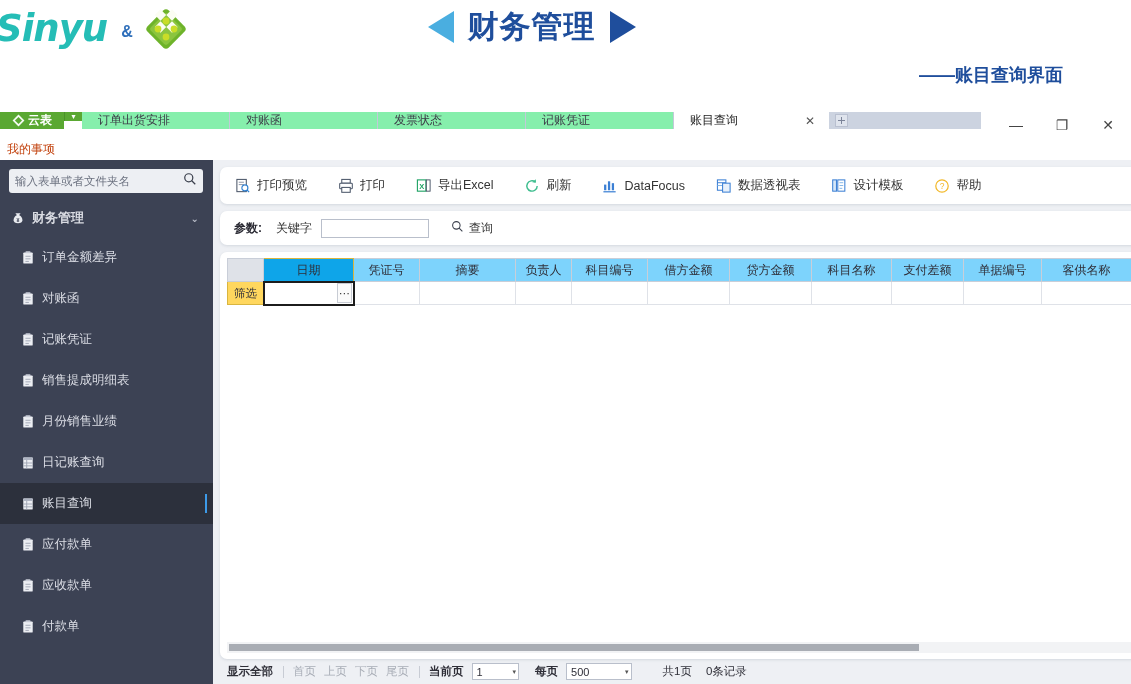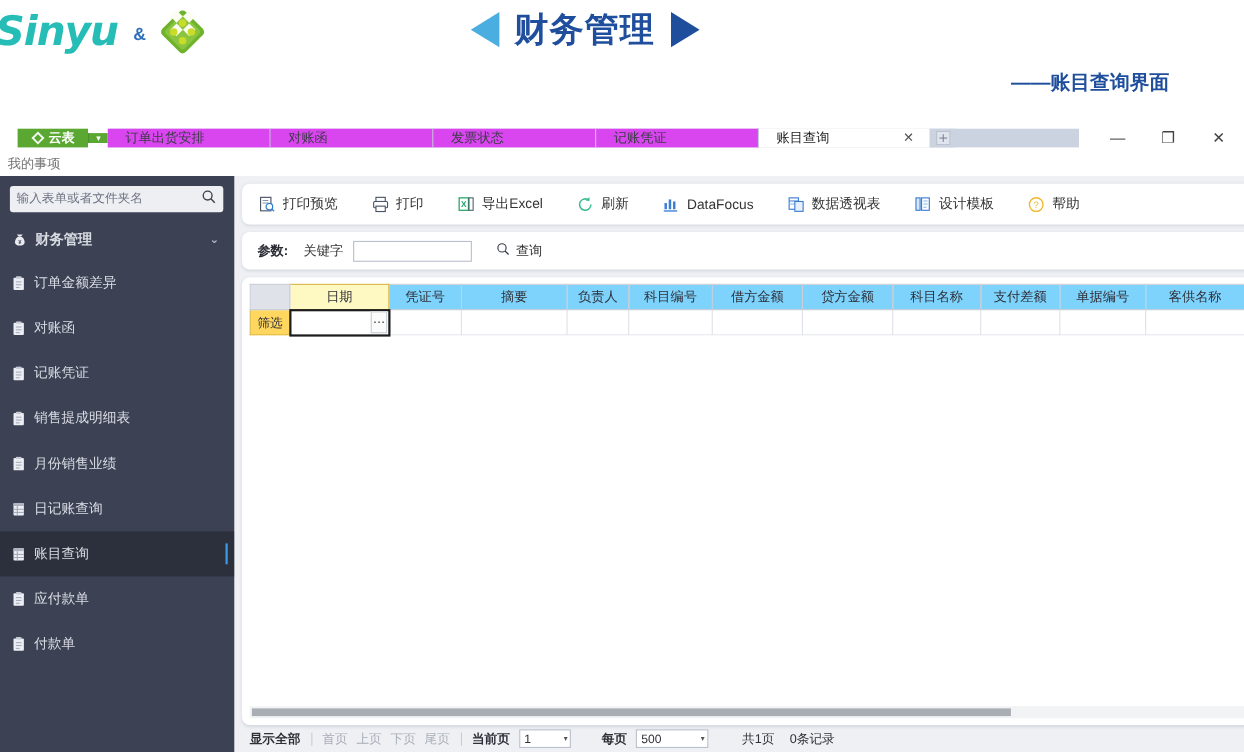--- a/index.html
+++ b/index.html
@@ -37,36 +37,36 @@
     position: absolute; right: 0; top: 63px; width: 860px;
     text-align: right;
     font-size: 18px; font-weight: bold; color: #1f4e9c;
     padding-right: 0px;
   }
 
   
   .app { position: absolute; left: 0; top: 112px; width: 1131px; height: 572px; background: #ffffff; }
 
   
-  .tabstrip { position: relative; height: 26px; background: #ffffff; display: flex; align-items: center; padding-left: 16px; }
+  .tabstrip { position: relative; height: 26px; background: #ffffff; display: flex; align-items: flex-start; }
   .brand-btn {
     width: 64px; background: #5aa832; color: #fff;
     display: flex; align-items: center; justify-content: center; gap: 3px;
     font-size: 12px; font-weight: bold;
   }
   .brand-diamond-sm { width: 13px; height: 13px; position: relative; }
   .brand-caret {
     width: 18px; background: #5aa832; color: #fff; font-size: 8px;
     display: flex; align-items: center; justify-content: center;
     border-left: 1px solid #4a9229;
   }
   .tabs { flex: 1; display: flex; align-items: stretch; background: #ccd3e0; }
   .tab {
     width: 148px; padding-left: 16px; display: flex; align-items: center;
-    font-size: 12px; color: #3b3b46; background: #d946ef;
+    font-size: 12px; color: #3b3b46; background: #86efac;
     border-right: 1px solid #c2c9d8; position: relative;
   }
   .tab.active { background: #ffffff; color: #222; border-right: none; width: 155px; }
   .tab .tabclose {
     position: absolute; right: 14px; top: 50%; transform: translateY(-50%);
     font-size: 12px; color: #555; font-weight: bold;
   }
   .tab-add {
     width: 24px; display: flex; align-items: center; justify-content: center;
     background: #ccd3e0; color: #6e7890; font-size: 13px;
@@ -78,21 +78,21 @@
   .tab-add i::before, .tab-add i::after {
     content: ""; position: absolute; background: #7c8499;
   }
   .tab-add i::before { left: 5px; top: 2px; width: 1px; height: 7px; }
   .tab-add i::after  { top: 5px; left: 2px; height: 1px; width: 7px; }
   .wincontrols { width: 150px; display: flex; align-items: center; justify-content: flex-end; gap: 0px; background: #fff; }
   .wc { width: 46px; height: 26px; display: flex; align-items: center; justify-content: center; color: #444; font-size: 14px; }
 
   
   .mystrip { height: 22px; background: #ffffff; display: flex; align-items: center; }
-  .mystrip .lbl { font-size: 12px; color: #737373; padding-left: 7px; }
+  .mystrip .lbl { font-size: 12px; color: #c2410c; padding-left: 7px; }
 
   
   .body { display: flex; height: 524px; }
 
   
   .sidebar { width: 213px; background: #3c4254; flex-shrink: 0; position: relative; overflow: hidden; }
   .searchbox {
     margin: 9px 10px 0 9px; height: 24px; background: #edeff3; border-radius: 3px;
     display: flex; align-items: center; padding: 0 6px;
   }
@@ -101,21 +101,21 @@
     font-size: 11.5px; color: #444; font-family: "Liberation Sans", sans-serif;
   }
   .searchbox input::placeholder { color: #6c7280; }
   .grp {
     height: 38px; display: flex; align-items: center; padding-left: 11px;
     color: #d9dbe2; font-size: 13px; font-weight: bold; margin-top: 6px;
   }
   .grp .gicon { color: #e7e9ee; margin-right: 7px; display: inline-flex; }
   .grp .chev { margin-left: auto; margin-right: 14px; font-size: 10px; color: #b9bdc9; }
   .navitem {
-    height: 41px; display: flex; align-items: center; padding-left: 11px;
+    height: 41px; display: flex; align-items: center; padding-left: 22px;
     color: #dcdee6; font-size: 12.5px; position: relative;
   }
   .navitem .nicon { margin-right: 8px; display: inline-flex; }
   .navitem.active { background: #2c303c; }
   .navitem.active::after {
     content: ""; position: absolute; right: 6px; top: 11px;
     width: 2px; height: 19px; background: #3d9ae8;
   }
 
   
@@ -134,21 +134,21 @@
   .pquery { display: flex; align-items: center; gap: 5px; margin-left: 22px; font-size: 12px; color: #333; }
 
   .gridcard { margin-top: 7px; flex: 1; display: flex; flex-direction: column; padding: 6px 7px 6px 7px; overflow: hidden; }
 
   table.grid { border-collapse: collapse; table-layout: fixed; width: 100%; }
   table.grid th {
     height: 23px; background: #7dd3fc; border: 1px solid #c9ced8;
     font-size: 12px; font-weight: normal; color: #2f2f38; text-align: center;
   }
   table.grid th.corner { width: 36px; background: #dfe2e8; }
-  table.grid th.hi { background: #fef9c3; border-color: #d9b53f; font-family: Liberation Serif, serif; }
+  table.grid th.hi { background: #0ea5e9; border-color: #d9b53f; font-family: Liberation Serif, serif; }
   table.grid td { height: 23px; border: 1px solid #dfe2e8; background: #fff; }
   table.grid td.fcell { background: #ffd75e; font-size: 11.5px; text-align: center; color: #2f2f38; border-color: #d9b53f; }
   td.selected { position: relative; outline: 2px solid #1c1c1c; outline-offset: -1px; }
   td.selected .dots {
     position: absolute; right: 1px; top: 1px; bottom: 1px; width: 15px;
     background: #fbfbfb; border: 1px solid #c8ccd4;
     display: flex; align-items: center; justify-content: center;
     font-size: 11px; color: #333; letter-spacing: 0px; line-height: 4px;
   }
   .gridfill { flex: 1; background: #ffffff; }
@@ -373,20 +373,32 @@
               <rect x="1.5" y="1.5" width="11" height="13" rx="1" fill="#eceef3"></rect>
               <rect x="4" y="0" width="6" height="2.6" rx="1" fill="#c7cbd6"></rect>
               <line x1="4" y1="6" x2="10" y2="6" stroke="#9aa0af" stroke-width="1"></line>
               <line x1="4" y1="9" x2="10" y2="9" stroke="#9aa0af" stroke-width="1"></line>
               <line x1="4" y1="12" x2="8" y2="12" stroke="#9aa0af" stroke-width="1"></line>
             </svg>
         </span>
         <span>应付款单</span>
       </div>
 
+      <div class="navitem">
+        <span class="nicon">
+          <svg viewBox="0 0 14 16" width="12" height="14">
+              <rect x="1.5" y="1.5" width="11" height="13" rx="1" fill="#eceef3"></rect>
+              <rect x="4" y="0" width="6" height="2.6" rx="1" fill="#c7cbd6"></rect>
+              <line x1="4" y1="6" x2="10" y2="6" stroke="#9aa0af" stroke-width="1"></line>
+              <line x1="4" y1="9" x2="10" y2="9" stroke="#9aa0af" stroke-width="1"></line>
+              <line x1="4" y1="12" x2="8" y2="12" stroke="#9aa0af" stroke-width="1"></line>
+            </svg>
+        </span>
+        <span>应收款单</span>
+      </div>
 
       <div class="navitem">
         <span class="nicon">
           <svg viewBox="0 0 14 16" width="12" height="14">
               <rect x="1.5" y="1.5" width="11" height="13" rx="1" fill="#eceef3"></rect>
               <rect x="4" y="0" width="6" height="2.6" rx="1" fill="#c7cbd6"></rect>
               <line x1="4" y1="6" x2="10" y2="6" stroke="#9aa0af" stroke-width="1"></line>
               <line x1="4" y1="9" x2="10" y2="9" stroke="#9aa0af" stroke-width="1"></line>
               <line x1="4" y1="12" x2="8" y2="12" stroke="#9aa0af" stroke-width="1"></line>
             </svg>
@@ -568,21 +580,21 @@
         <span class="sb dis">首页</span>
         <span class="sb dis">上页</span>
         <span class="sb dis">下页</span>
         <span class="sb dis">尾页</span>
         <span class="sep"></span>
         <span class="sb bold">当前页</span>
         <span class="numbox">
           <span class="v">1</span>
           <span class="dd">▾</span>
         </span>
-        <span class="sb bold" style="margin-left:28px">每页</span>
+        <span class="sb bold" style="margin-left:16px">每页</span>
         <span class="numbox wide">
           <span class="v">500</span>
           <span class="dd">▾</span>
         </span>
         <span class="sb" style="margin-left:31px">共1页</span>
         <span class="sb" style="margin-left:6px">0条记录</span>
       </div>
 
     </div>
   </div>

